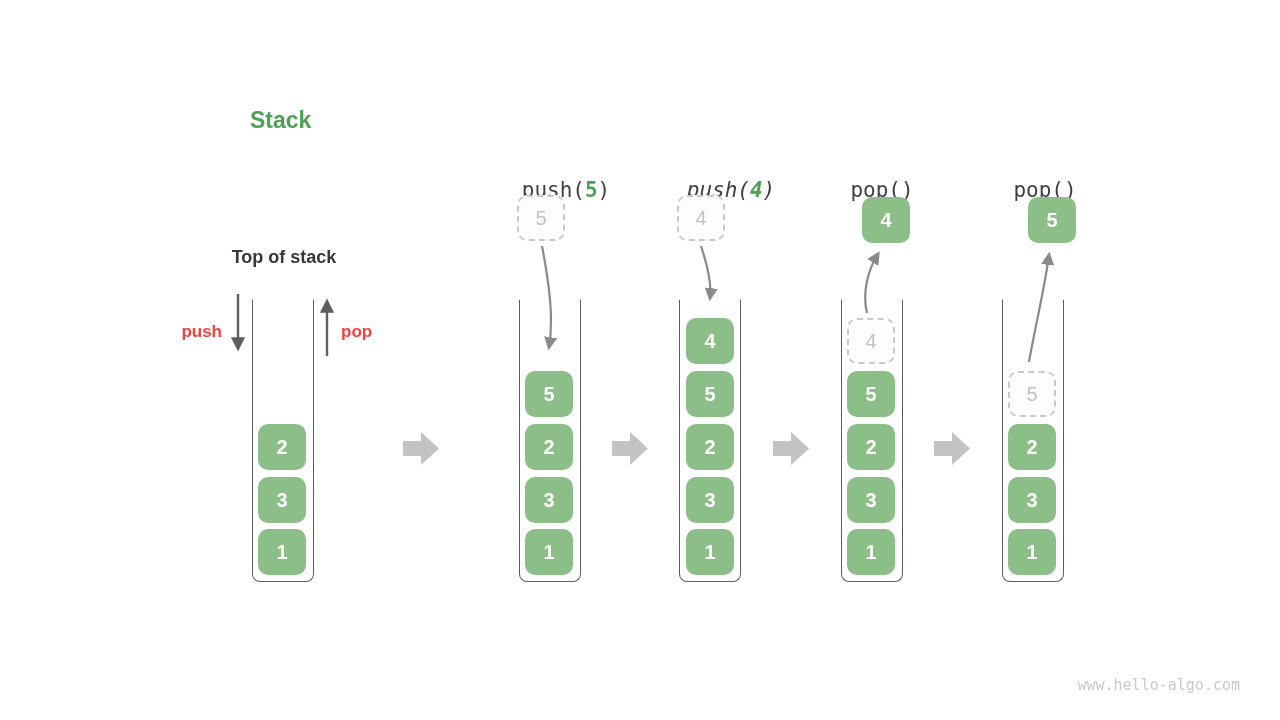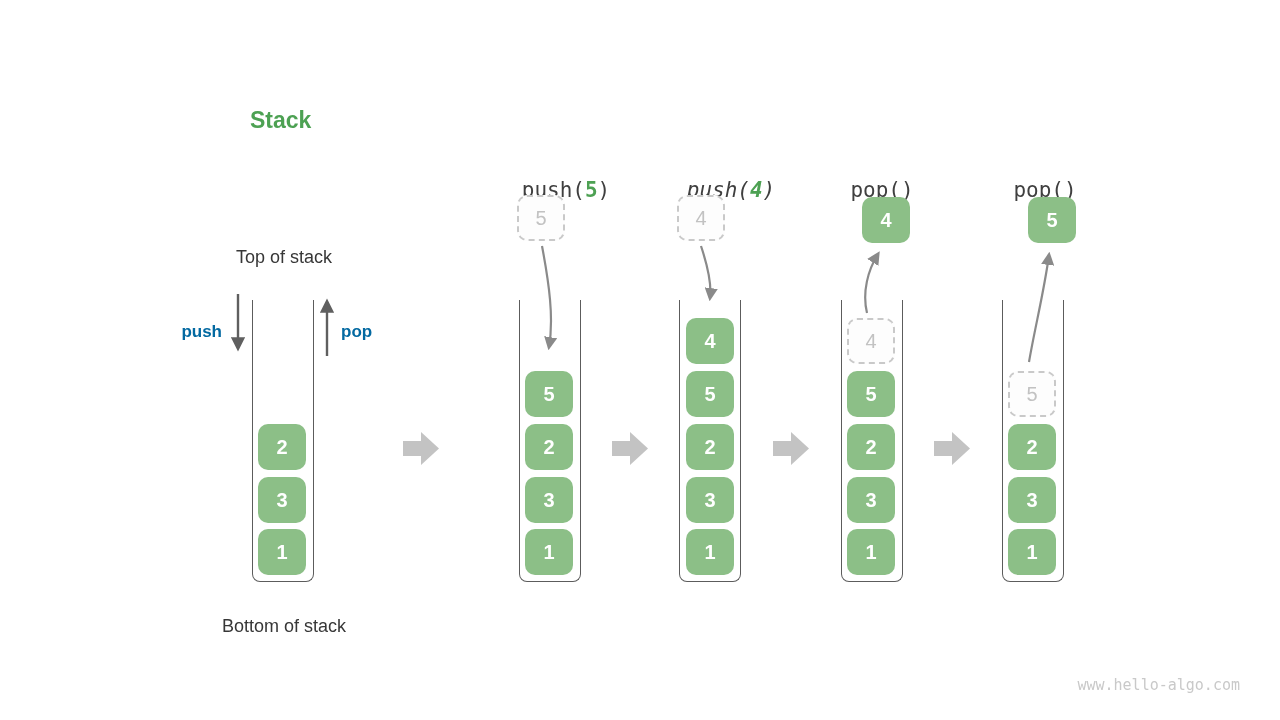--- a/index.html
+++ b/index.html
@@ -7,25 +7,25 @@
     position: relative; width: 1280px; height: 720px;
     background: #ffffff; overflow: hidden;
     font-family: "Liberation Sans", sans-serif;
   }
   .overlay { position: absolute; left: 0; top: 0; width: 1280px; height: 720px; }
   .title {
     position: absolute; left: 250px; top: 107px;
     font-size: 23px; font-weight: bold; color: #4da153;
   }
   .side-label {
-    position: absolute; font-size: 18px; font-weight: normal; color: #373737;
+    position: absolute; font-size: 18px; font-weight: bold; color: #373737;
     width: 220px; text-align: center;
   }
   .io-label {
-    position: absolute; font-size: 17px; font-weight: bold; color: #0369a1;
+    position: absolute; font-size: 17px; font-weight: bold; color: #ef4444;
   }
   .op-label {
     position: absolute; top: 142px; width: 160px; text-align: center;
     font-family: "DejaVu Sans Mono", monospace;
     font-size: 21px; color: #3f3f3f; white-space: nowrap; margin-top: 36px;
   }
   .op-label .arg { color: #4da153; font-weight: bold; }
   .well {
     position: absolute; top: 300px; width: 62px; height: 282px;
     box-sizing: border-box;
@@ -75,21 +75,20 @@
     <path d="M1029,362 C1035,327 1044,292 1049,255" stroke="#8a8a8a" stroke-width="2.2" marker-end="url(#ah-gray)"></path>
 
     <path fill="#c3c3c3" d="M403,441 L421,441 L421,432 L439,448.5 L421,465 L421,456 L403,456 Z"></path>
     <path fill="#c3c3c3" d="M612,441 L630,441 L630,432 L648,448.5 L630,465 L630,456 L612,456 Z"></path>
     <path fill="#c3c3c3" d="M773,441 L791,441 L791,432 L809,448.5 L791,465 L791,456 L773,456 Z"></path>
     <path fill="#c3c3c3" d="M934,441 L952,441 L952,432 L970,448.5 L952,465 L952,456 L934,456 Z"></path>
   </svg>
 
   <div class="title">Stack</div>
   <div class="side-label" style="left:174px; top:247px;">Top of stack</div>
-  <div class="side-label" style="left:174px; top:616px;">Bottom of stack</div>
   <div class="io-label" style="left:122px; top:322px; width:100px; text-align:right;">push</div>
   <div class="io-label" style="left:341px; top:322px;">pop</div>
 
   <div class="op-label" style="left:486px;">
     <span>push(</span><span class="arg">5</span><span>)</span>
   </div>
   <div class="op-label" style="left:651px;font-style:italic;">
     <span>push(</span><span class="arg">4</span><span>)</span>
   </div>
   <div class="op-label" style="left:802px;">

